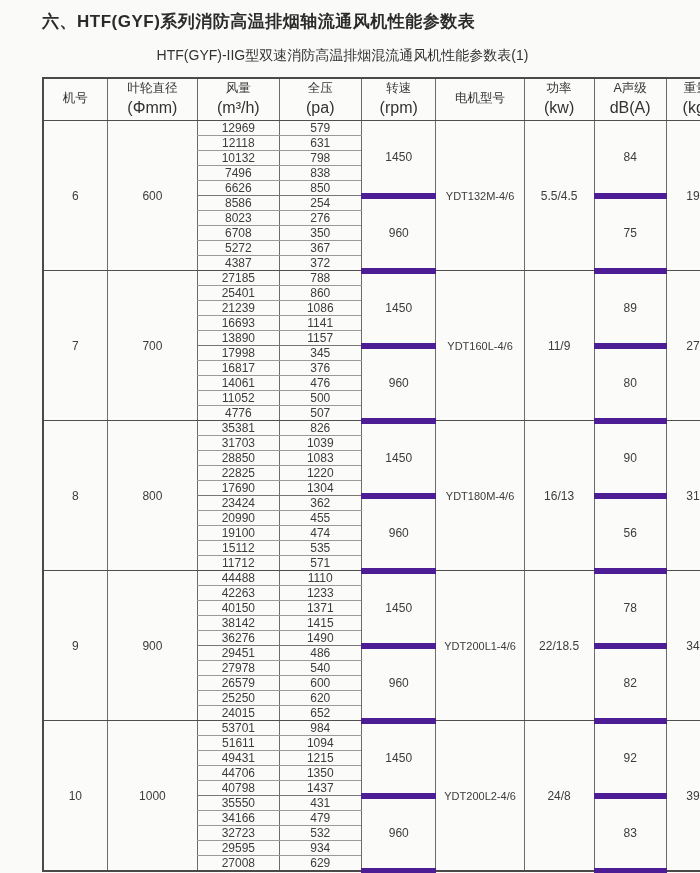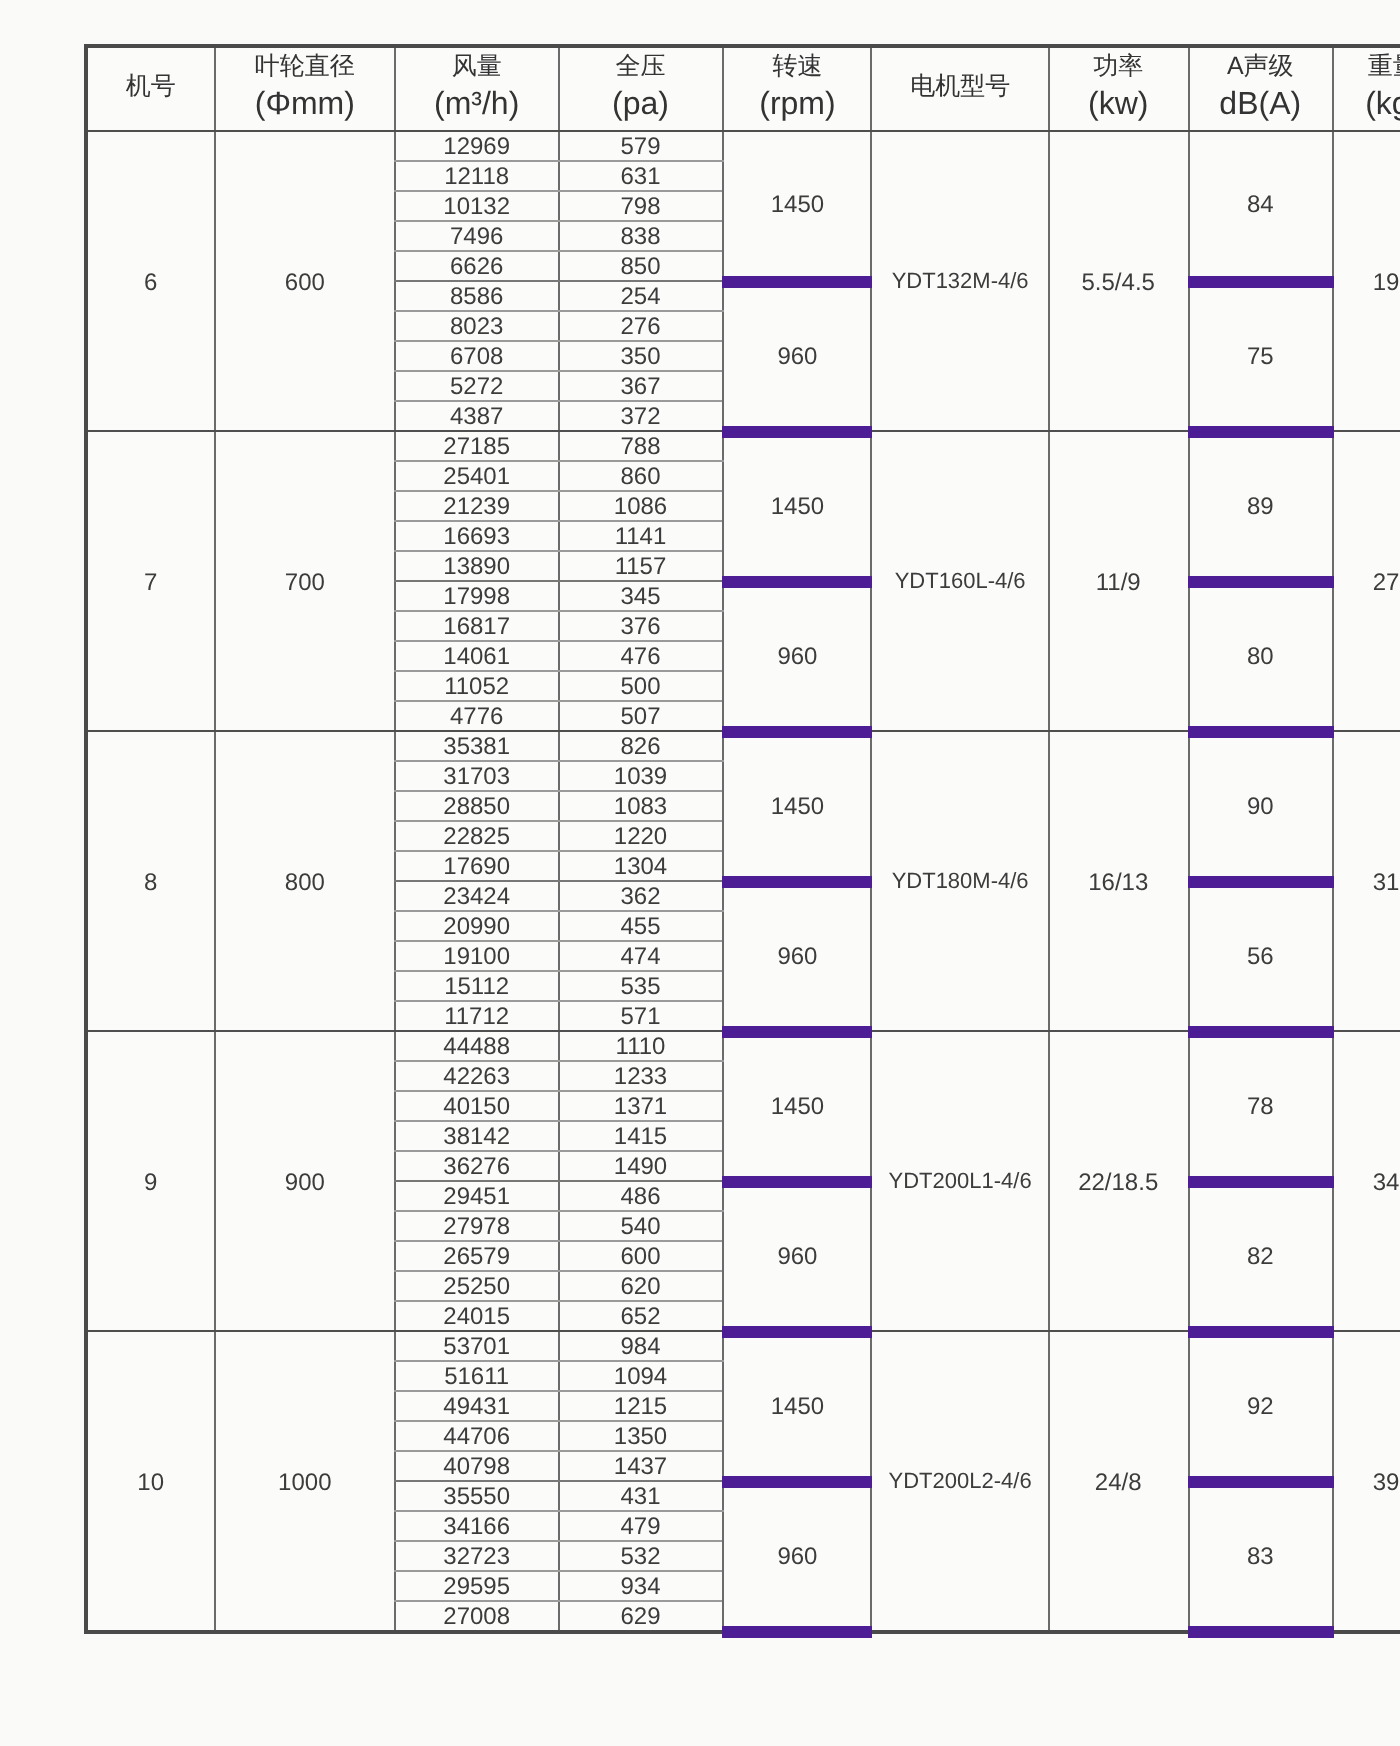--- a/index.html
+++ b/index.html
@@ -41,20 +41,22 @@
   tr.bend td.vol, tr.bend td.pres { border-bottom-color:#777; }
   tr.gend td.vol, tr.gend td.pres { border-bottom-color:#4f4f4f; }
   td.speed, td.sound { border-bottom:6px solid #4c1d95; }
   td.m10 { border-bottom:1px solid #4f4f4f; }
   td.motor { font-size:11px; }
 </style>
 </head>
 <body>
 
 <div class="doc">
+  <h1 class="title">六、HTF(GYF)系列消防高温排烟轴流通风机性能参数表</h1>
+  <div class="subtitle">HTF(GYF)-IIG型双速消防高温排烟混流通风机性能参数表(1)</div>
 
   <table class="perf">
     <colgroup>
       <col style="width:56px">
         <col style="width:79px">
         <col style="width:71px">
       <col style="width:72px">
         <col style="width:65px">
         <col style="width:77px">
       <col style="width:61px">

